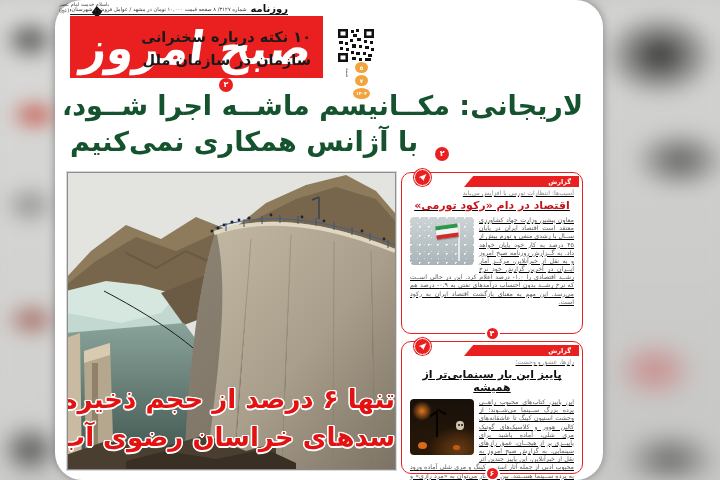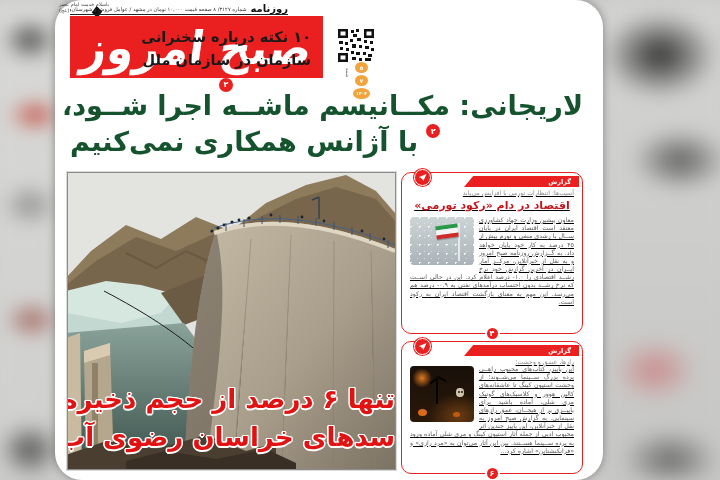--- a/index.html
+++ b/index.html
@@ -59,22 +59,22 @@
   .story-topleft .l { font-size:14.5px; font-weight:bold; color:#1a1a1a; line-height:1.6;
     white-space:nowrap; letter-spacing:-0.5px; }
   .pgnum { display:inline-flex; width:14px; height:14px; border-radius:50%; background:#e9201f;
     color:#fff; font-size:8px; font-weight:bold; align-items:center; justify-content:center; }
   .story-topleft .pgnum { margin-right:30px; margin-top:4px; }
 
   
   .lead { position:absolute; top:88px; left:15px; right:20px; text-align:left; direction:rtl; }
   .lead .line1, .lead .line2 { font-weight:bold; font-size:27px; color:#14532d;
     letter-spacing:-1px; line-height:1.35; white-space:nowrap; text-align:left; }
-  .lead .line2wrap { display:flex; align-items:flex-start; justify-content:flex-start;
-    flex-direction:row-reverse; gap:8px; }
+  .lead .line2wrap { display:flex; align-items:flex-end; justify-content:flex-start;
+    flex-direction:row-reverse; gap:17px; }
 
   
   .newsbox { position:absolute; right:20px; width:182px; border:1.5px solid #e9201f;
     border-radius:10px; background:#fff; padding:14px 8px 10px 8px;text-decoration:underline; }
   .box1 { top:172px; height:162px; }
   .box2 { top:341px; height:133px; }
   .banner { position:absolute; top:3px; right:3px; width:115px; height:11px; background:#e9201f;
     clip-path:polygon(8% 0, 100% 0, 100% 100%, 0 100%);
     display:flex; align-items:center; justify-content:flex-start; padding-right:8px; }
   .banner span { color:#fff; font-size:6.5px; font-weight:bold; }
@@ -235,20 +235,21 @@
   </div>
 
   <div class="newsbox box2">
     <div class="banner">
       <span>گزارش</span>
     </div>
     <div class="badge">
         <div class="plane"></div>
       </div>
     <div class="kicker">رازها، عشق و وحشت؛</div>
+    <div class="boxtitle black">پاییز این بار سینمایی‌تر از همیشه</div>
     <div class="boxbody">
       <div class="thumb thumb2">
         <div class="tree"></div>
           <div class="pumpkin"></div>
           <div class="skull"></div>
       </div>
       <span>این پاییز، کتاب‌های محبوب راهــی پرده بزرگ ســینما می‌شــوند؛ از وحشت استیون کینگ تا عاشقانه‌های کالین هوور و کلاسیک‌های گوتیک مری شلی، آماده باشید برای پاییــزی پر از هیجــان، عمق رازهای سینمایی. به گزارش صبح امروز به نقل از خبرآنلاین، این پاییز چندین اثر محبوب ادبی از جمله آثار استیون کینگ و مری شلی آماده ورود به پرده ســینما هســتند. بین این آثار می‌توان به «مرد رازی» و «فرانکنشتاین» اشاره کرد...</span>
     </div>
     <div class="boxfoot">
         <span class="pgnum">۶</span>

